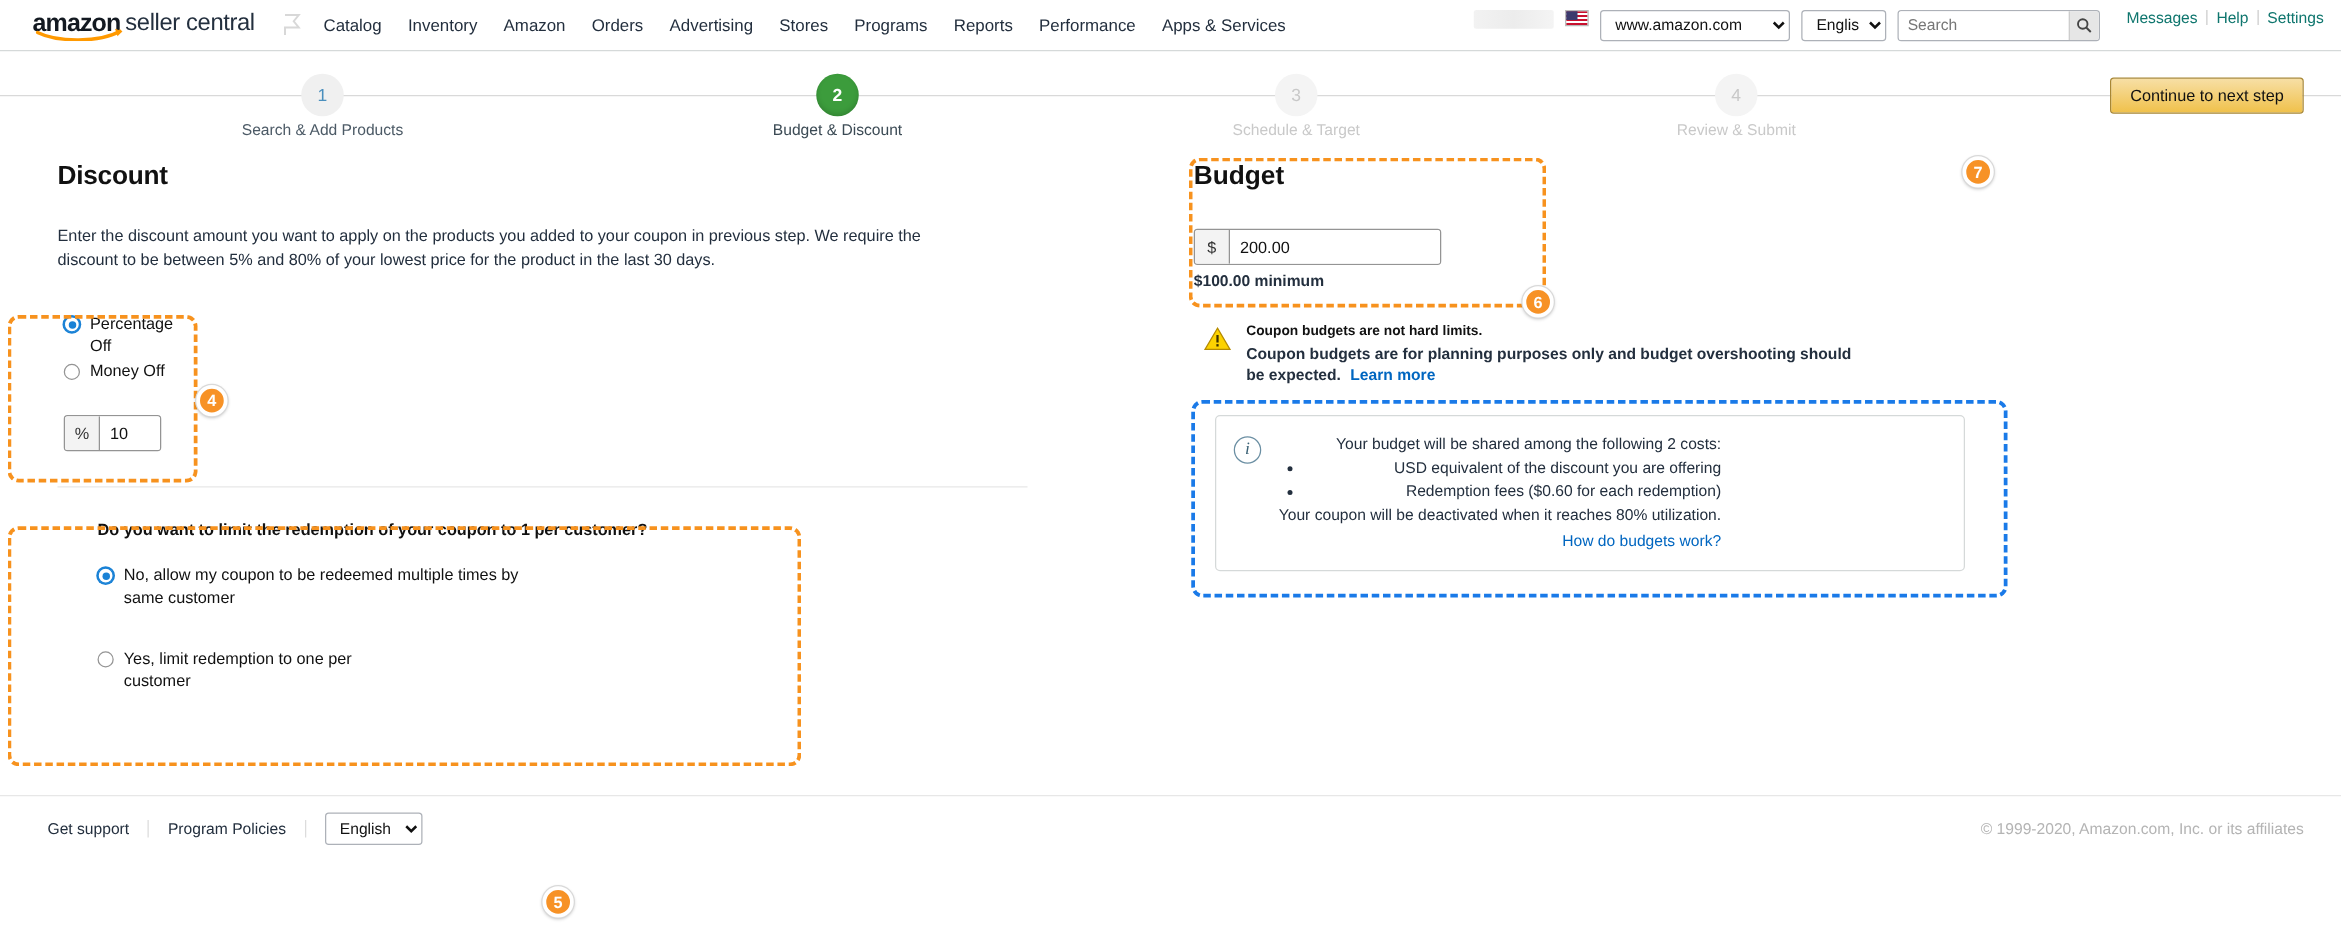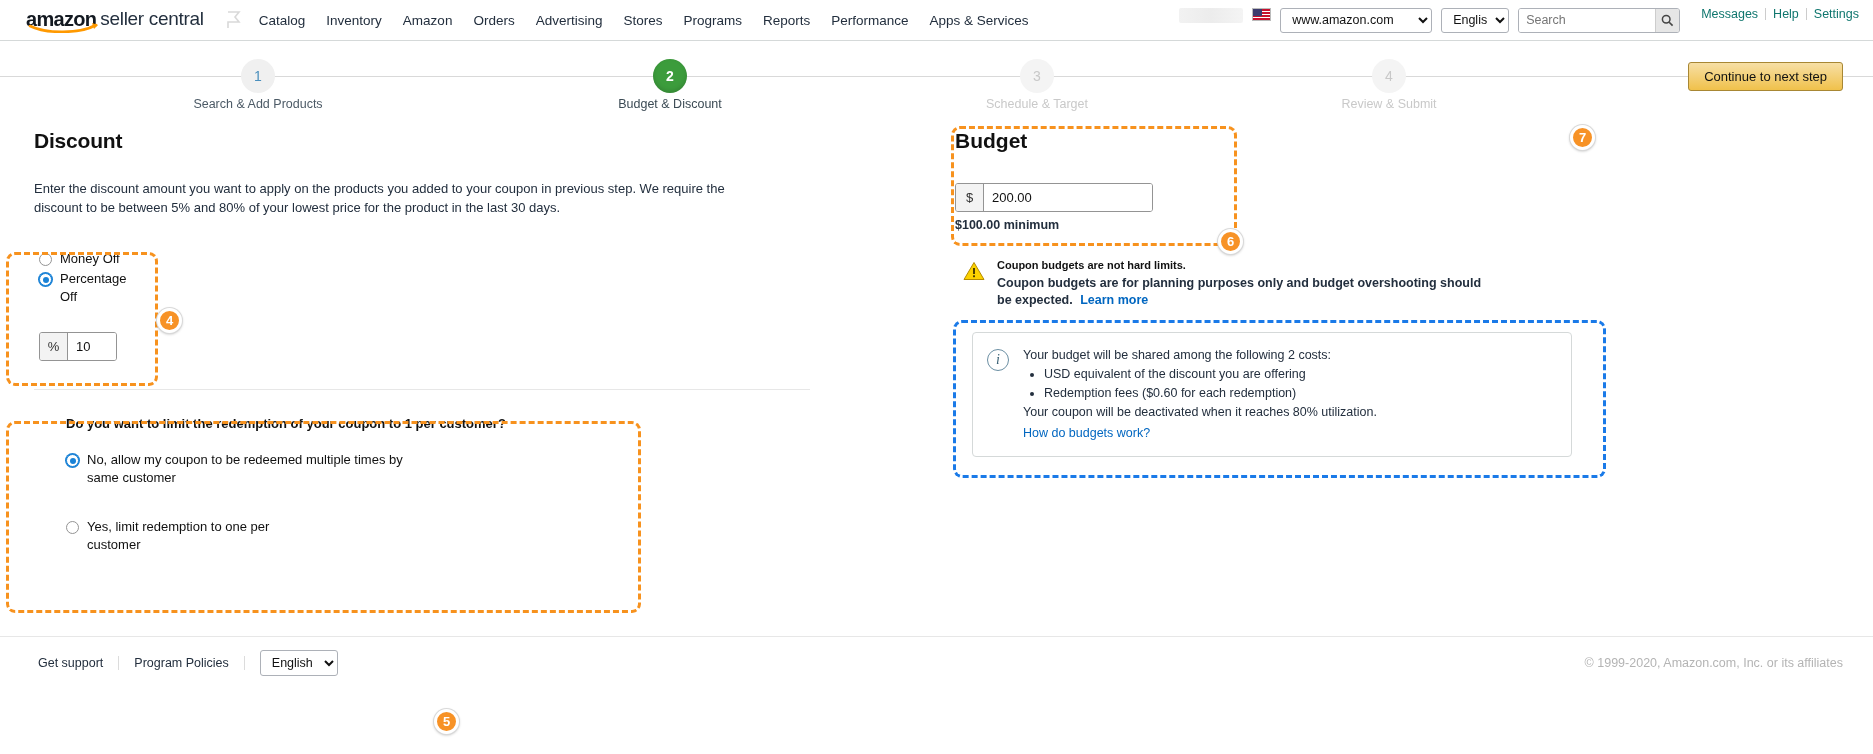--- a/index.html
+++ b/index.html
@@ -220,21 +220,21 @@
     display: flex; align-items: center; justify-content: center;
     z-index: 40;
     font-family: "Liberation Sans", sans-serif;
   }
 
   
   .main {
     position: relative;
     height: 540px;
   }
-  .col-left { position: absolute; left: 34px; top: 0; width: 790px; }
+  .col-left { position: absolute; left: 46px; top: 0; width: 790px; }
   .col-right { position: absolute; left: 955px; top: 0; width: 700px; }
 
   h2.sect {
     font-size: 21px;
     font-weight: bold;
     color: #111;
     margin: 16px 0 0 0;
     letter-spacing: -.2px;
   }
   .sect-desc {
@@ -395,21 +395,21 @@
     width: 22px; height: 22px;
     border-radius: 50%;
     border: 1px solid #6b8fa3;
     color: #3b6276;
     display: flex; align-items: center; justify-content: center;
     font-size: 14px;
     font-family: "Liberation Serif", serif;
     font-style: italic;
     margin: 2px 14px 0 0;
   }
-  .info-body { font-size: 12.5px; color: #232f3e; line-height: 17px; }
+  .info-body { font-size: 12.5px; color: #232f3e; line-height: 17px; text-align: right; }
   .info-body ul { margin: 2px 0 2px 0; padding-left: 21px; }
   .info-body li { margin: 2px 0; }
 
   
   .footer {
     position: absolute;
     left: 0; right: 0;
     top: 636px;
     height: 52px;
     border-top: 1px solid #e7e7e7;
@@ -522,26 +522,26 @@
 </div>
 
 <div class="main">
 
   <div class="col-left">
     <h2 class="sect">Discount</h2>
     <div class="sect-desc">Enter the discount amount you want to apply on the products you added to your coupon in previous step. We require the discount to be between 5% and 80% of your lowest price for the product in the last 30 days.</div>
 
     <div style="margin-top:33px; margin-left:5px;">
       <div class="radio-row">
+        <span class="radio checked"></span>
+        <span class="radio-label" style="width:80px;">Percentage Off</span>
+      </div>
+      <div class="radio-row">
         <span class="radio"></span>
         <span class="radio-label" style="width:70px;">Money Off</span>
-      </div>
-      <div class="radio-row">
-        <span class="radio checked"></span>
-        <span class="radio-label" style="width:80px;">Percentage Off</span>
       </div>
 
       <div class="prefix-input" style="margin-top:24px;">
         <div class="prefix-box">%</div>
         <input class="inp-pct" type="text" value="10" style="">
       </div>
     </div>
 
     <div class="divider" style="margin-top:28px;"></div>
 

